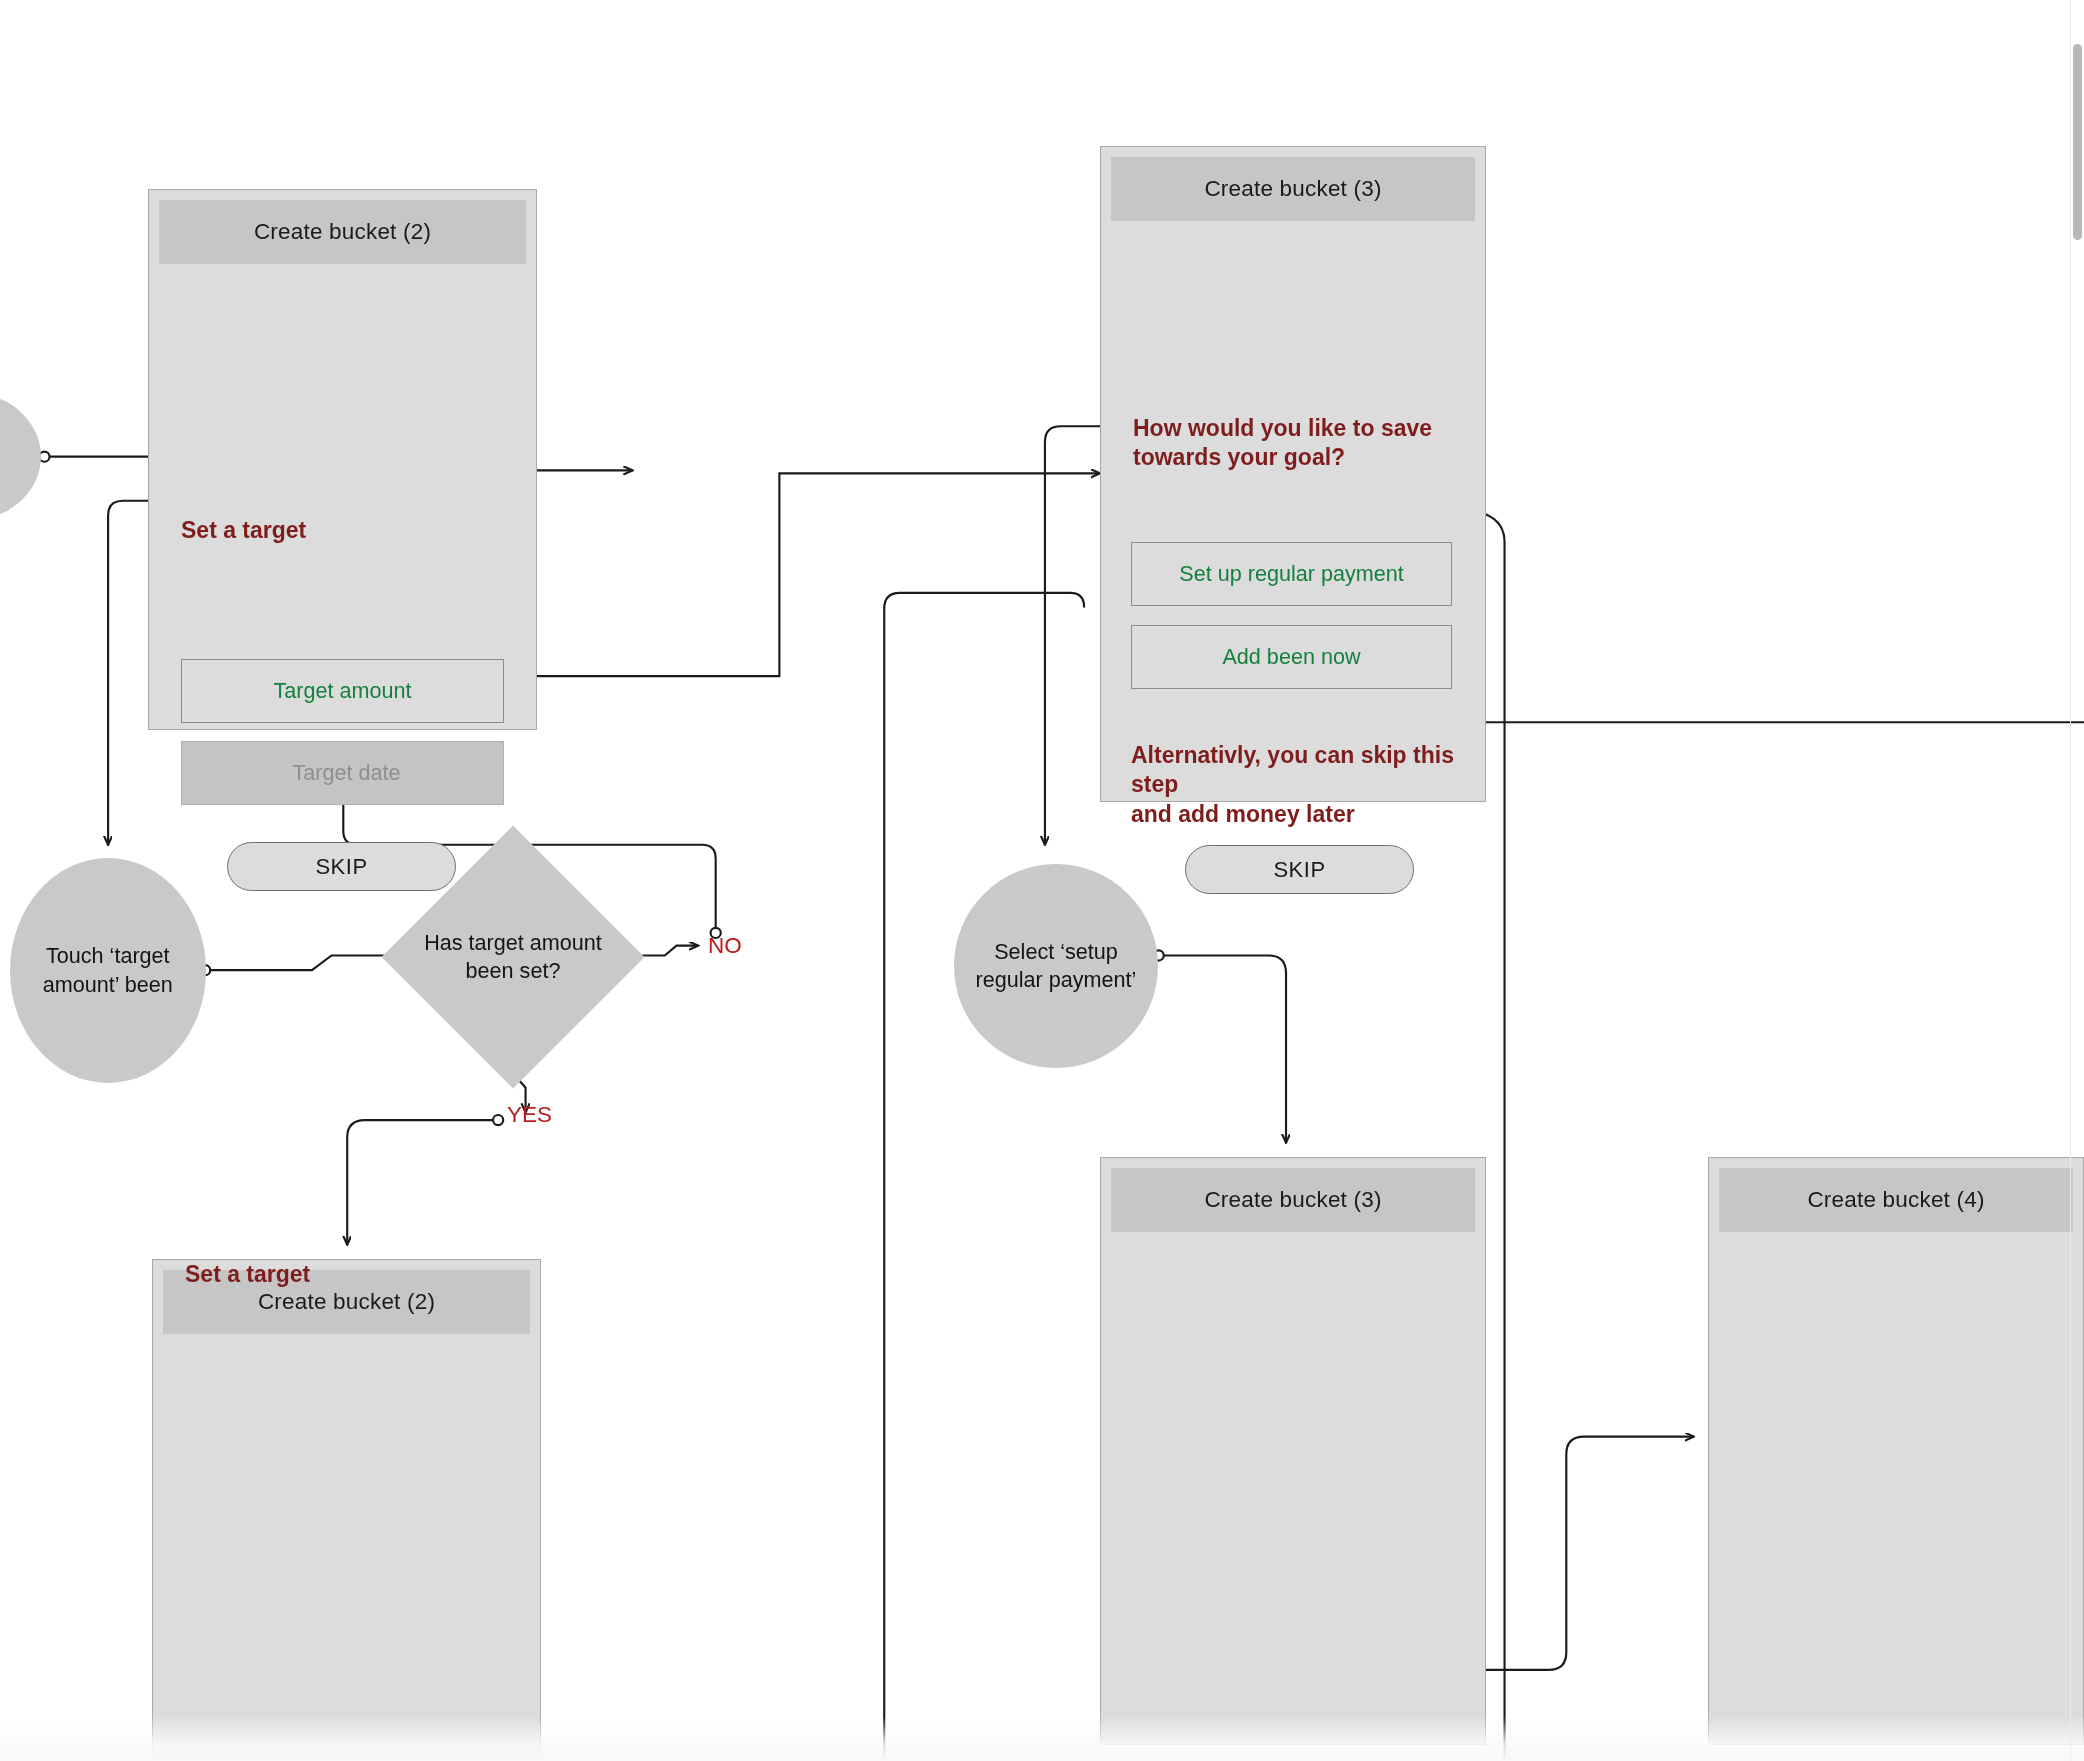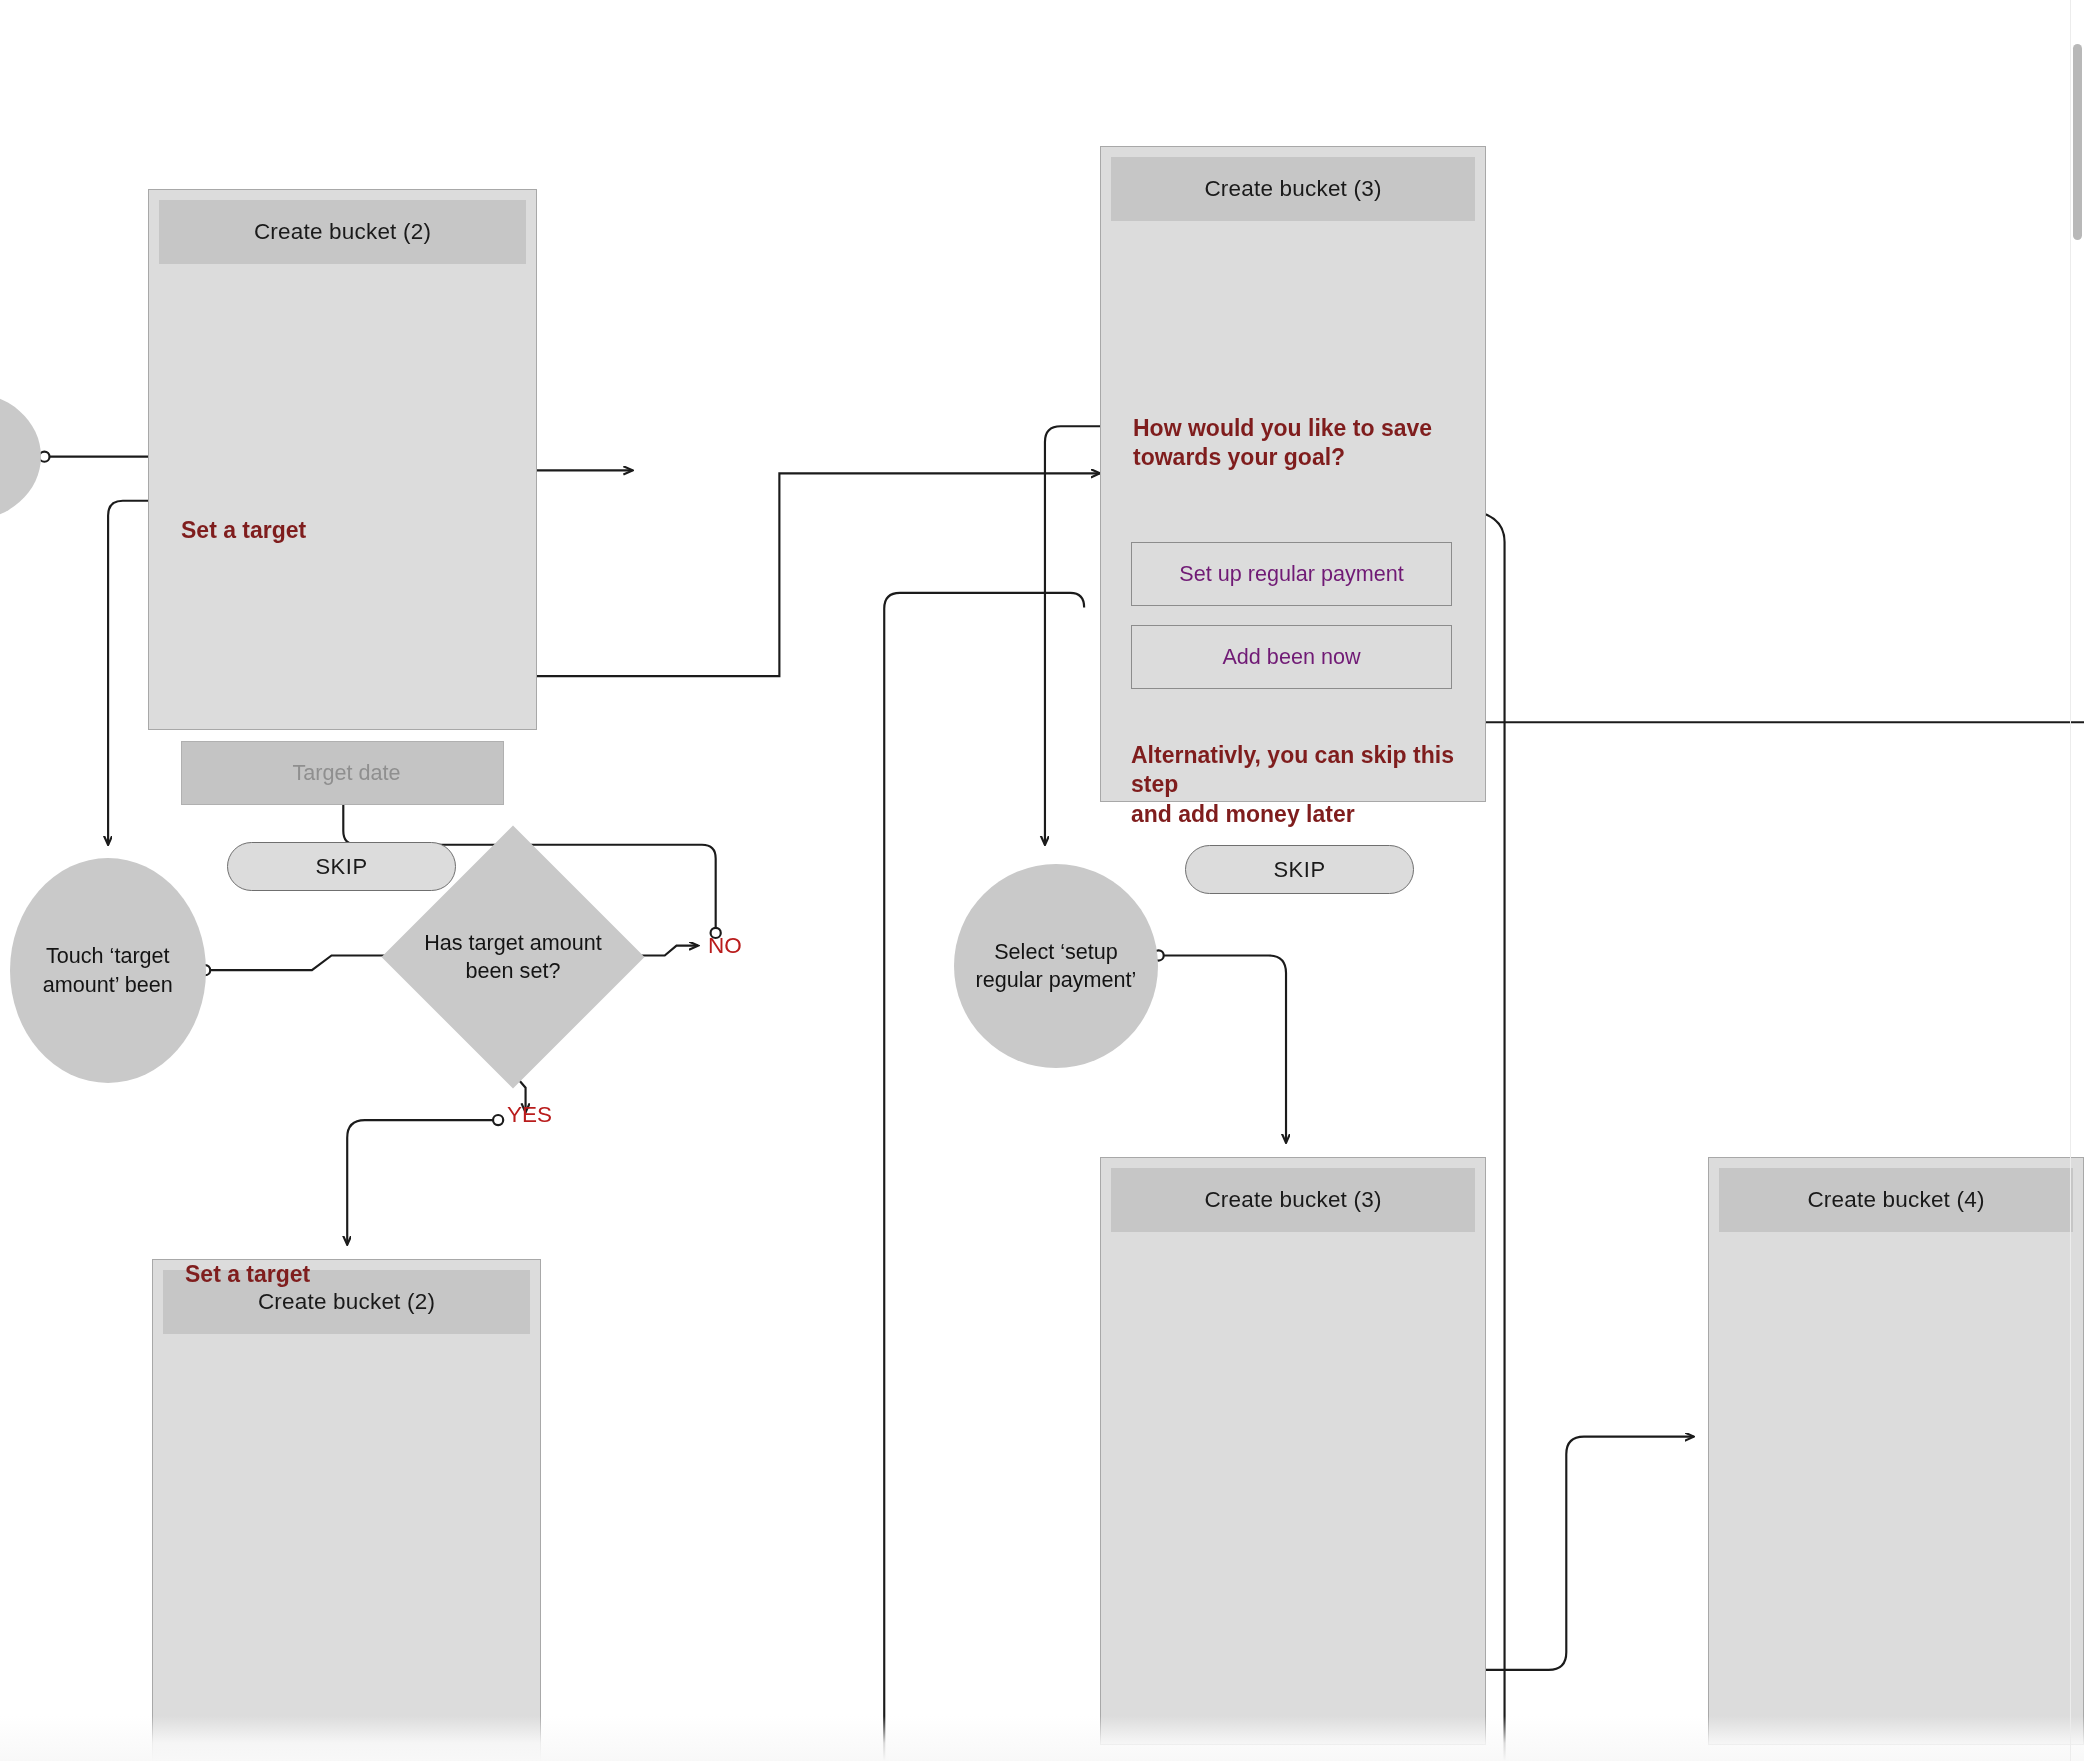--- a/index.html
+++ b/index.html
@@ -31,21 +31,21 @@
     font-weight:bold;font-size:23px;color:#7f1d1d;
     line-height:1.28;
     white-space:pre-line;
   }
   .field{
     position:absolute;
     background:#dcdcdc;
     border:1px solid #8c8c8c;
     box-sizing:border-box;
     display:flex;align-items:center;justify-content:center;
-    font-size:21.6px;color:#701a75;
+    font-size:21.6px;color:#15803d;
   }
   .field.disabled{
     background:#c4c4c4;
     border-color:#b0b0b0;
     color:#8f8f8f;
     padding-left:8px;
   }
   .pill{
     position:absolute;
     background:#dcdcdc;
@@ -161,20 +161,21 @@
 
     <path d="M 2036 1464 L 2127 1464"></path>
     <circle class="endpoint" cx="2036" cy="1464" r="5.2"></circle>
   </svg>
 
   <div class="node-shape node-ellipse" style="left:-106px;top:392px;width:147px;height:129px;"></div>
 
   <div class="card" style="left:148px;top:189px;width:389px;height:541px;">
     <div class="card-title">Create bucket (2)</div>
     <div class="card-heading" style="left:32px;top:326px;">Set a target</div>
+    <div class="field" style="left:32px;top:469px;width:323px;height:64px;">Target amount</div>
     <div class="field disabled" style="left:32px;top:551px;width:323px;height:64px;">Target date</div>
     <div class="pill" style="left:78px;top:652px;width:229px;height:49px;">SKIP</div>
   </div>
 
   <div class="card" style="left:1100px;top:146px;width:386px;height:656px;">
     <div class="card-title">Create bucket  (3)</div>
     <div class="card-heading" style="left:32px;top:267px;">How would you like to save
 towards your goal?</div>
     <div class="field" style="left:30px;top:395px;width:321px;height:64px;">Set up regular payment</div>
     <div class="field" style="left:30px;top:478px;width:321px;height:64px;">Add been now</div>

